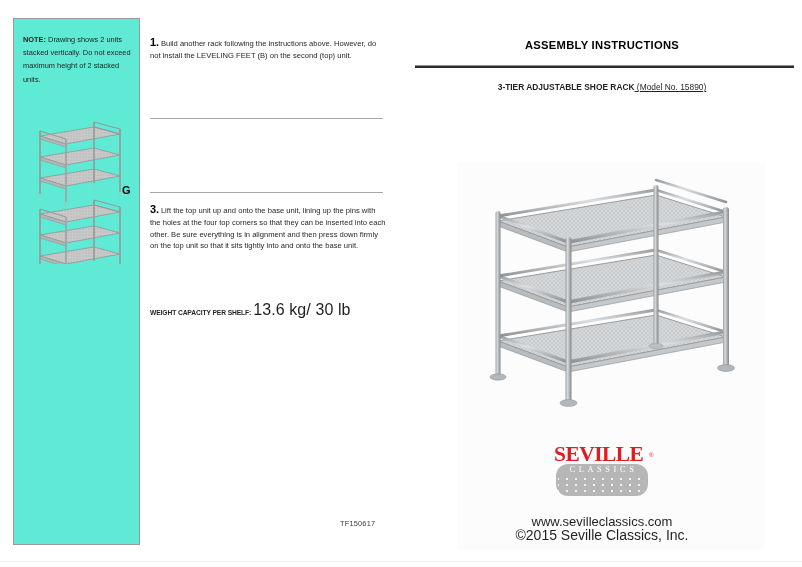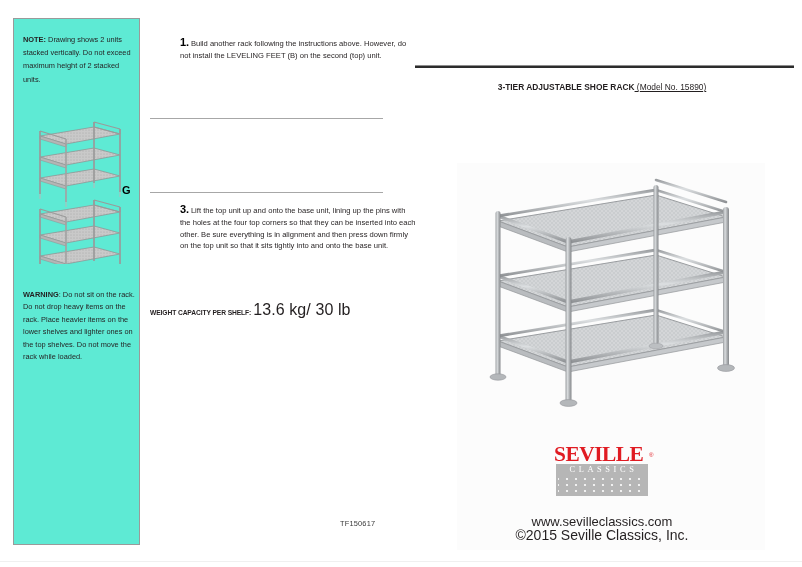--- a/index.html
+++ b/index.html
@@ -89,21 +89,20 @@
     color: #000;
     margin: 0 0 0 0;
   }
   .step {
     position: absolute;
     left: 0;
     width: 236px;
     font-size: 7.6px;
     line-height: 11.8px;
     color: #231f20;
-    margin-left: 30px;
   }
   .step .num {
     font-size: 11px;
     font-weight: bold;
     color: #000;
     letter-spacing: -0.2px;
   }
   .step-1 { top: 23px; }
   .step-2 { top: 115px; }
   .step-3 { top: 190px; }
@@ -242,20 +241,21 @@
     font-weight: normal;
   }
   .logo-classics-box {
     position: absolute;
     left: 2px;
     top: 20px;
     width: 92px;
     height: 32px;
     background: #b6b6b6;
     overflow: hidden;
+    border-radius: 12px;
   }
   .logo-classics-text {
     position: absolute;
     left: 0;
     top: 1px;
     width: 92px;
     text-align: center;
     font-size: 8.4px;
     letter-spacing: 3.6px;
     color: #ffffff;
@@ -367,23 +367,20 @@
           <line x1="98" y1="15" x2="98" y2="78" stroke="#9a9a9a" stroke-width="1.7"></line>
           <ellipse cx="18" cy="81" rx="3" ry="1.3" fill="#b0b0b0"></ellipse>
           <ellipse cx="44" cy="89" rx="3" ry="1.3" fill="#b0b0b0"></ellipse>
           <ellipse cx="98" cy="79" rx="3" ry="1.3" fill="#b0b0b0"></ellipse>
         </g>
       </svg>
     </div>
 
     <div class="g-label">G</div>
 
-    <div class="warning-block">
-      <b>WARNING</b><span>: Do not sit on the rack. Do not drop heavy items on the rack. Place heavier items on the lower shelves and lighter ones on the top shelves. Do not move the rack while loaded.</span>
-    </div>
   </div>
 
   <div class="mid-col">
 
 
     <div class="step step-1">
       <span class="num">1.</span><span> Build another rack following the instructions above. However, do not install the LEVELING FEET (B) on the second (top) unit.</span>
     </div>
 
     <div class="sep sep-1"></div>
@@ -398,20 +395,21 @@
     <div class="capacity">
       <span class="cap-label">WEIGHT CAPACITY PER SHELF:</span>
       <span class="cap-value">13.6 kg/ 30 lb</span>
     </div>
 
     <div class="doc-code">TF150617</div>
   </div>
 
   <div class="right-col">
 
+    <div class="assembly-title">ASSEMBLY INSTRUCTIONS</div>
     <div class="title-rule"></div>
 
     <div class="product-line">
       <b>3-TIER ADJUSTABLE SHOE RACK</b><span class="model"> (Model No. 15890)</span>
     </div>
 
     <div class="photo-panel"></div>
 
     <div class="photo-figure">
       <svg width="330" height="245" viewBox="0 0 330 245" xmlns="http://www.w3.org/2000/svg">

